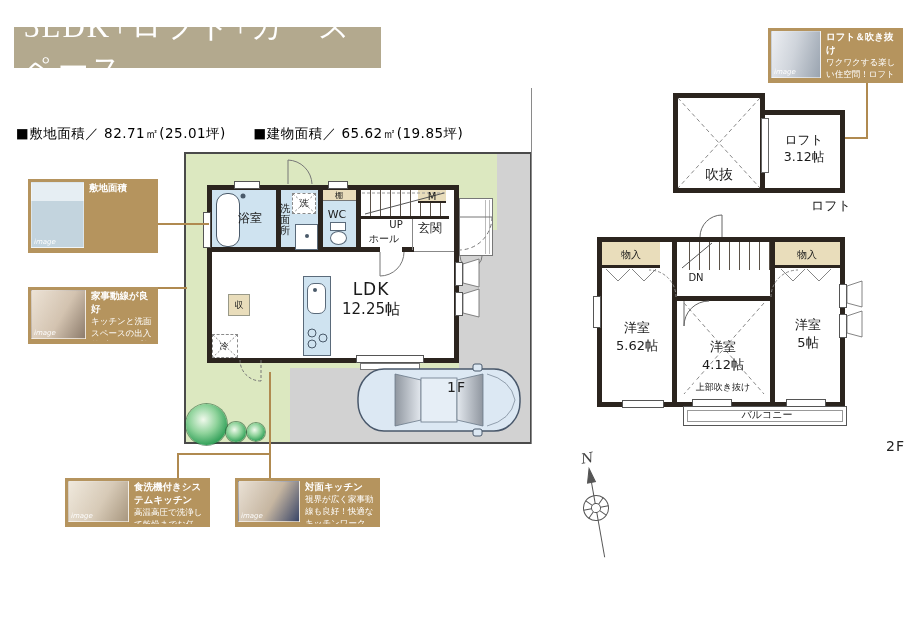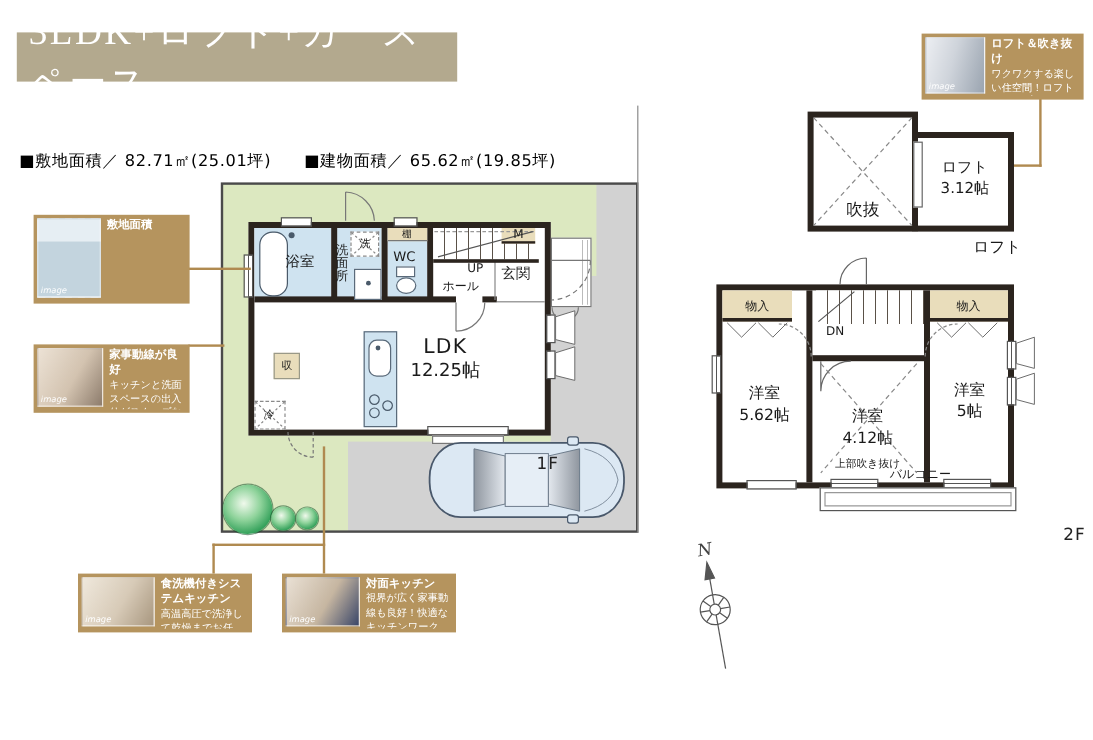--- a/index.html
+++ b/index.html
@@ -286,21 +286,21 @@
   <span class="label" style="left:631px;top:255px;font-size:10px;">物入</span>
   <span class="label" style="left:807px;top:255px;font-size:10px;">物入</span>
   <span class="label" style="left:696px;top:277px;font-size:10px;">DN</span>
   <span class="label" style="left:637px;top:328px;font-size:13px;">洋室</span>
   <span class="label" style="left:637px;top:346px;font-size:13px;">5.62帖</span>
   <span class="label" style="left:723px;top:347px;font-size:13px;">洋室</span>
   <span class="label" style="left:723px;top:365px;font-size:13px;">4.12帖</span>
   <span class="label" style="left:723px;top:387px;font-size:9px;background:#fff;padding:0 2px;">上部吹き抜け</span>
   <span class="label" style="left:808px;top:325px;font-size:13px;">洋室</span>
   <span class="label" style="left:808px;top:343px;font-size:13px;">5帖</span>
-  <span class="label" style="left:767px;top:395px;font-size:10px;">バルコニー</span>
+  <span class="label" style="left:767px;top:415px;font-size:10px;">バルコニー</span>
   <span class="floor-cap" style="left:886px;top:438px;">2F</span>
 
   <span class="label" style="left:719px;top:142px;font-size:14px;margin-top:33px;">吹抜</span>
   <span class="label" style="left:804px;top:140px;font-size:12.5px;">ロフト</span>
   <span class="label" style="left:804px;top:157px;font-size:12.5px;">3.12帖</span>
   <span class="label" style="left:831px;top:206px;font-size:13px;">ロフト</span>
 
 </div>
 
 </body></html>

